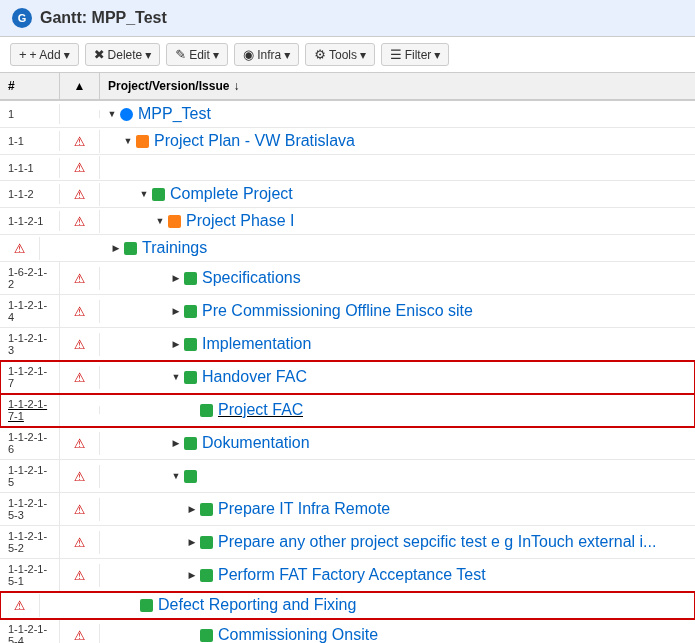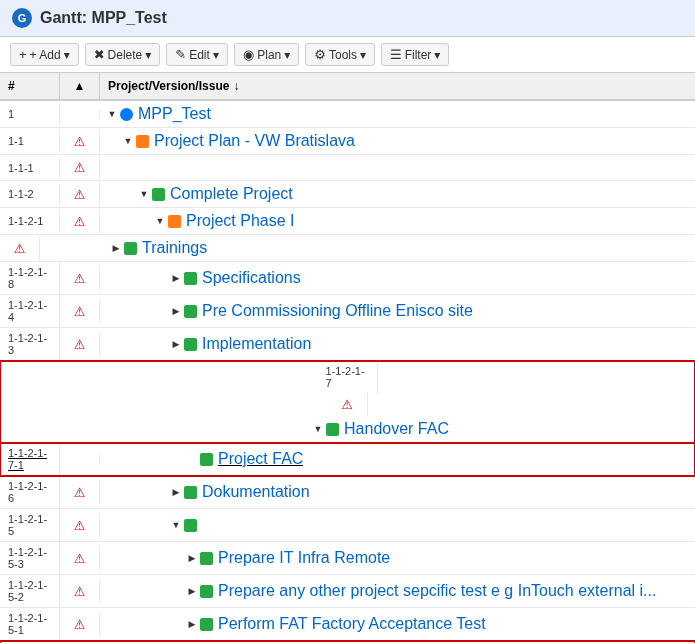--- a/index.html
+++ b/index.html
@@ -122,21 +122,21 @@
     <span>Delete</span>
     <span>▾</span>
   </button>
   <button class="toolbar-btn">
     <span class="btn-icon">✎</span>
     <span>Edit</span>
     <span>▾</span>
   </button>
   <button class="toolbar-btn">
     <span class="btn-icon">◉</span>
-    <span>Plan</span>
+    <span>Infra</span>
     <span>▾</span>
   </button>
   <button class="toolbar-btn">
     <span class="btn-icon">⚙</span>
     <span>Tools</span>
     <span>▾</span>
   </button>
   <button class="toolbar-btn">
     <span class="btn-icon">☰</span>
     <span>Filter</span>
@@ -202,21 +202,21 @@
     <div class="row">
       <div class="cell-warn"><span class="warn-icon">⚠</span></div>
       <div class="cell-name">
         <span class="indent" style="width: 64px;"></span>
         <span class="expand-btn">▶</span>
         <span style="width: 13px; height: 13px; background: rgb(40, 167, 69); display: inline-block; border-radius: 2px; flex-shrink: 0; margin-right: 3px;"></span>
         <span class="task-name">Trainings</span>
       </div>
     </div>
     <div class="row">
-      <div class="cell-num">1-1-2-1-8</div>
+      <div class="cell-num">1-6-2-1-2</div>
       <div class="cell-warn"><span class="warn-icon">⚠</span></div>
       <div class="cell-name">
         <span class="indent" style="width: 64px;"></span>
         <span class="expand-btn">▶</span>
         <span style="width: 13px; height: 13px; background: rgb(40, 167, 69); display: inline-block; border-radius: 2px; flex-shrink: 0; margin-right: 3px;"></span>
         <span class="task-name">Specifications</span>
       </div>
     </div>
     <div class="row">
       <div class="cell-num">1-1-2-1-4</div>
@@ -231,21 +231,21 @@
     <div class="row">
       <div class="cell-num">1-1-2-1-3</div>
       <div class="cell-warn"><span class="warn-icon">⚠</span></div>
       <div class="cell-name">
         <span class="indent" style="width: 64px;"></span>
         <span class="expand-btn">▶</span>
         <span style="width: 13px; height: 13px; background: rgb(40, 167, 69); display: inline-block; border-radius: 2px; flex-shrink: 0; margin-right: 3px;"></span>
         <span class="task-name">Implementation</span>
       </div>
     </div>
-    <div class="row" style="outline: rgb(204, 0, 0) solid 2px; outline-offset: -1px; position: relative; z-index: 1; flex-direction: column;">
+    <div class="row" style="outline: rgb(204, 0, 0) solid 2px; outline-offset: -1px; position: relative; z-index: 1;">
       <div class="cell-num">1-1-2-1-7</div>
       <div class="cell-warn"><span class="warn-icon">⚠</span></div>
       <div class="cell-name">
         <span class="indent" style="width: 64px;"></span>
         <span class="expand-btn">▼</span>
         <span style="width: 13px; height: 13px; background: rgb(40, 167, 69); display: inline-block; border-radius: 2px; flex-shrink: 0; margin-right: 3px;"></span>
         <span class="task-name">Handover FAC</span>
       </div>
     </div>
     <div class="row" style="outline: rgb(204, 0, 0) solid 2px; outline-offset: -1px; position: relative; z-index: 1; text-decoration: underline;">
@@ -306,20 +306,21 @@
         <span style="width: 13px; height: 13px; background: rgb(40, 167, 69); display: inline-block; border-radius: 2px; flex-shrink: 0; margin-right: 3px;"></span>
         <span class="task-name">Perform FAT Factory Acceptance Test</span>
       </div>
     </div>
     <div class="row" style="outline: rgb(204, 0, 0) solid 2px; outline-offset: -1px; position: relative; z-index: 1;">
       <div class="cell-warn"><span class="warn-icon">⚠</span></div>
       <div class="cell-name">
         <span class="indent" style="width: 80px;"></span>
         <span class="expand-placeholder"></span>
         <span style="width: 13px; height: 13px; background: rgb(40, 167, 69); display: inline-block; border-radius: 2px; flex-shrink: 0; margin-right: 3px;"></span>
+        <span class="task-name">Defect Reporting and Fixing</span>
       </div>
     </div>
     <div class="row">
       <div class="cell-num">1-1-2-1-5-4</div>
       <div class="cell-warn"><span class="warn-icon">⚠</span></div>
       <div class="cell-name">
         <span class="indent" style="width: 80px;"></span>
         <span class="expand-placeholder"></span>
         <span style="width: 13px; height: 13px; background: rgb(40, 167, 69); display: inline-block; border-radius: 2px; flex-shrink: 0; margin-right: 3px;"></span>
         <span class="task-name">Commissioning Onsite</span>

